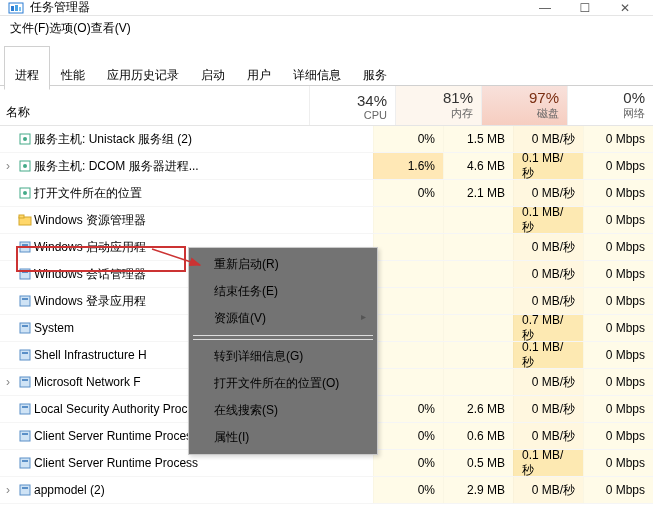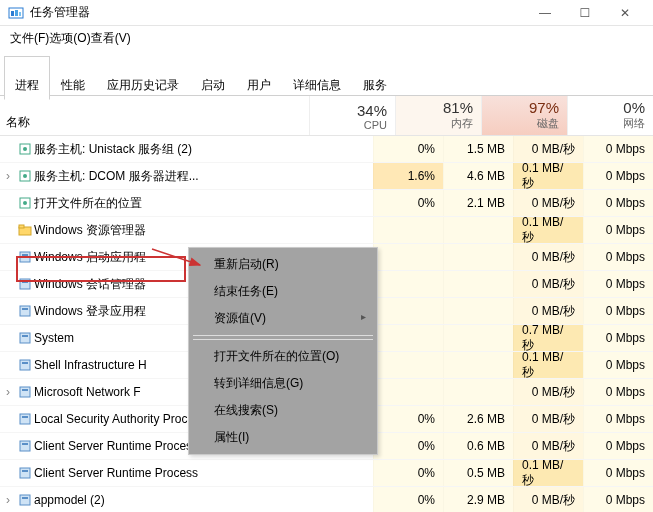--- a/index.html
+++ b/index.html
@@ -1,18 +1,18 @@
 <!DOCTYPE html>
 <html><head>
 <meta charset="utf-8">
 <style>
 * { box-sizing: border-box; margin: 0; padding: 0; font-family: "Microsoft YaHei", "Segoe UI", sans-serif; font-size: 12px; }
 body { width: 653px; height: 512px; background: #fff; overflow: hidden; position: relative; }
 
-.titlebar { display: flex; align-items: center; height: 26px; padding: 0 8px; border-bottom: 1px solid #e5e5e5; }
+.titlebar { display: flex; align-items: center; height: 16px; padding: 0 8px; border-bottom: 1px solid #e5e5e5; }
 .titlebar .app-icon { width: 16px; height: 16px; margin-right: 6px; }
 .titlebar .title { flex: 1; }
 .titlebar .win-btn { width: 40px; height: 30px; display: flex; align-items: center; justify-content: center; color: #555; }
 
 .menubar { display: flex; padding: 4px 10px; }
 .menubar span { cursor: default; }
 
 .tabs { display: flex; border-bottom: 1px solid #d0d0d0; padding: 0 4px; }
 .tab { padding: 20px 10px 5px; border: 1px solid transparent; position: relative; top: 5px; cursor: default; }
 .tab.active { background: #fff; border-color: #d0d0d0; border-bottom-color: #fff; }
@@ -37,21 +37,21 @@
 .row .cell.disk { background: #fff7df; }
 .row .cell.net { background: #fffbe8; }
 .row.selected { }
 .row.selected .proc-name, .row.selected .expander, .row.selected .icon { background: transparent; }
 .sel-box { position: absolute; border: 2px solid #c33; pointer-events: none; }
 
 .heat-cpu-1 { background: #ffe8b6 !important; }
 .heat-disk-1 { background: #fde9b2 !important; }
 .heat-disk-0 { background: #fff7df !important; }
 
-.context-menu { position: absolute; background: #a3a3a3; border: 1px solid #c9c9c9; box-shadow: 2px 2px 4px rgba(0,0,0,0.15); padding: 3px; min-width: 190px; }
+.context-menu { position: absolute; background: #737373; border: 1px solid #c9c9c9; box-shadow: 2px 2px 4px rgba(0,0,0,0.15); padding: 3px; min-width: 190px; }
 .context-menu .item { padding: 5px 26px 5px 22px; cursor: default; position: relative; }
 .context-menu .item.sub::after { content: "▸"; position: absolute; right: 8px; color: #555; font-size: 10px; top: 6px; }
 .context-menu .sep { height: 1px; background: #ddd; margin: 3px 1px; }
 
 .arrow { position: absolute; pointer-events: none; }
 
 svg.proc-ico { width: 14px; height: 14px; }
 </style>
 </head>
 <body>
@@ -307,22 +307,22 @@
     </div>
   <div class="sel-box" id="selbox" style="left: 16px; top: 160px; width: 170px; height: 26px;"></div>
 </div>
 
 <div class="context-menu" id="cmenu" style="left: 188px; top: 247px;">
     <div class="item">重新启动(R)</div>
     <div class="item">结束任务(E)</div>
     <div class="item sub">资源值(V)</div>
     <div class="sep"></div>
     <div class="sep"></div>
+    <div class="item">转到详细信息(G)</div>
     <div class="item">打开文件所在的位置(O)</div>
-    <div class="item">转到详细信息(G)</div>
     <div class="item">在线搜索(S)</div>
     <div class="item">属性(I)</div>
   </div>
 
 <svg class="arrow" id="arrow" width="60" height="30" style="left: 148px; top: 243px;">
   <defs>
       <marker id="ah" markerWidth="8" markerHeight="8" refX="7" refY="3" orient="auto">
         <path d="M0,0 L8,3 L0,6 Z" fill="#c33"></path>
       </marker>
     </defs>

